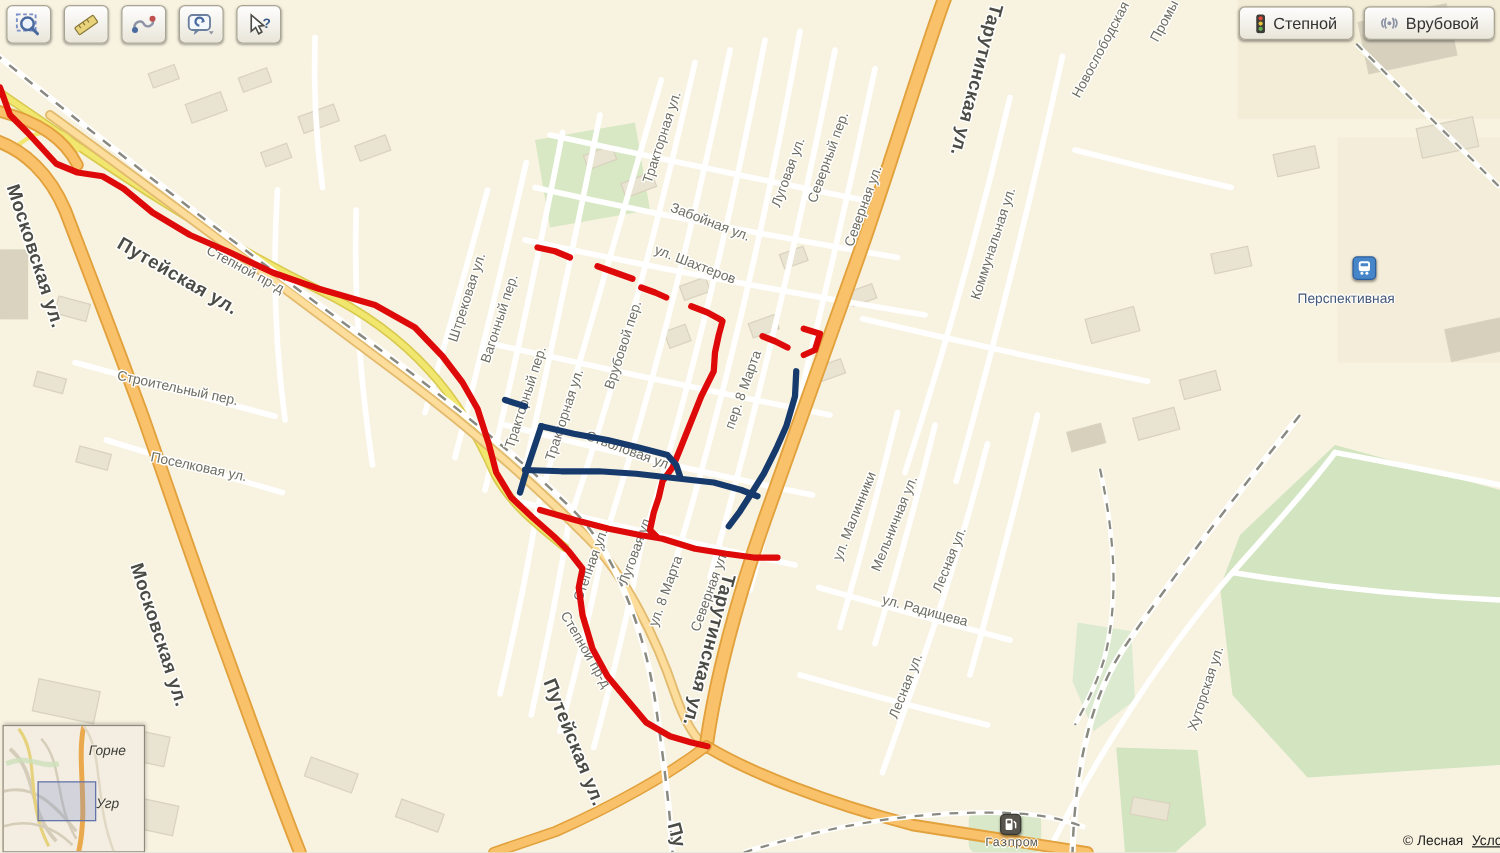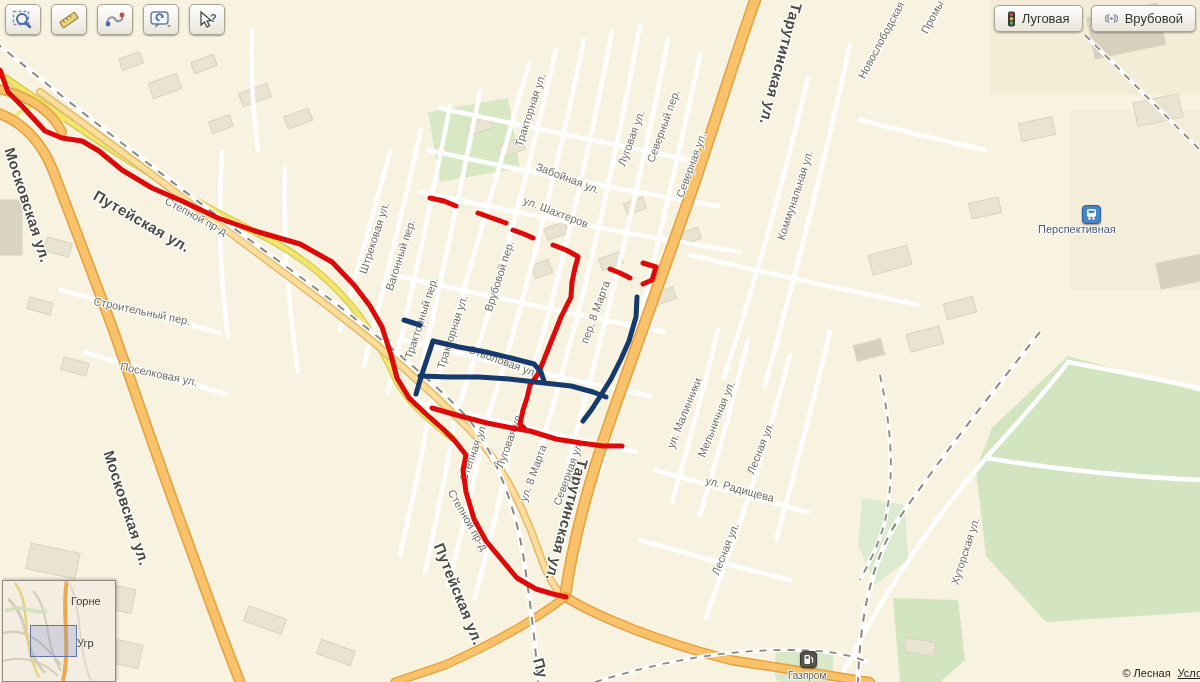--- a/index.html
+++ b/index.html
@@ -13,39 +13,39 @@
   .slabel{position:absolute;white-space:nowrap;color:#6e6e63;
     text-shadow:1px 0 0 #fff,-1px 0 0 #fff,0 1px 0 #fff,0 -1px 0 #fff,
                 1px 1px 0 #fff,-1px -1px 0 #fff,1px -1px 0 #fff,-1px 1px 0 #fff;}
   .slabel.major{color:#4c4c46;font-weight:bold;letter-spacing:.4px;}
   
   .poi{position:absolute;}
   .poi-icon{width:17px;height:17px;border-radius:4px;box-shadow:0 1px 2px rgba(0,0,0,.4);}
   .poi-label{position:absolute;white-space:nowrap;font-size:11px;
     text-shadow:1px 0 0 #fff,-1px 0 0 #fff,0 1px 0 #fff,0 -1px 0 #fff;}
   #station-poi .poi-icon{background:#4585c8;border:1px solid #2c5f9e;}
-  #station-poi .poi-label{color:#44597a;left:-44px;top:18px;}
+  #station-poi .poi-label{color:#44597a;left:-44px;top:28px;}
   #fuel-poi .poi-icon{background:#56544c;border:1px solid #3a3832;width:15px;height:15px;}
-  #fuel-poi .poi-label{color:#5a584e;font-size:10px;left:-12px;top:19px;}
+  #fuel-poi .poi-label{color:#5a584e;font-size:10px;left:-12px;top:19px;font-family:Liberation Mono, monospace;}
   
   #toolbar{position:absolute;left:5px;top:4px;display:flex;gap:10px;}
   .tool-btn{width:36px;height:31px;border:1px solid #a8a494;border-radius:5px;
     background:linear-gradient(#fefefe,#e9e5d9);box-shadow:0 1px 2px rgba(0,0,0,.35);
     display:flex;align-items:center;justify-content:center;cursor:pointer;padding:0;}
   
   #tr-buttons{position:absolute;right:4px;top:5px;display:flex;gap:8px;}
   .txt-btn{height:27px;border:1px solid #a8a494;border-radius:5px;
     background:linear-gradient(#fefefe,#e9e5d9);box-shadow:0 1px 2px rgba(0,0,0,.35);
     display:flex;align-items:center;gap:6px;padding:0 12px;font-size:13px;color:#333;
     font-family:"Liberation Sans",sans-serif;cursor:pointer;}
   
   #minimap{position:absolute;left:2px;top:580px;width:112px;height:100px;
     border:1px solid #8e897c;background:#f3eee1;box-shadow:1px -1px 3px rgba(0,0,0,.25);}
   #minimap .mm-label{position:absolute;font-size:11px;color:#3d3d38;
-    text-shadow:1px 0 0 #f3eee1,-1px 0 0 #f3eee1,0 1px 0 #f3eee1,0 -1px 0 #f3eee1;}
+    text-shadow:1px 0 0 #f3eee1,-1px 0 0 #f3eee1,0 1px 0 #f3eee1,0 -1px 0 #f3eee1;font-style:italic;}
   #mm-label-0{left:68px;top:14px;}
   #mm-label-1{left:74px;top:56px;}
   #mm-viewport{position:absolute;left:27px;top:44px;width:45px;height:30px;
     background:rgba(125,145,205,.28);border:1px solid #6474ab;cursor:move;}
   
   #attribution{position:absolute;right:-14px;bottom:3px;font-size:11px;color:#222;
     white-space:nowrap;text-shadow:1px 0 0 #f8f3e1,-1px 0 0 #f8f3e1,0 1px 0 #f8f3e1;}
   #attribution a{color:#222;text-decoration:underline;cursor:pointer;margin-left:7px;}
 </style>
 </head>
@@ -321,21 +321,21 @@
   <div id="tr-buttons">
     <button class="txt-btn">
       <span>
         <svg width="9" height="16" viewBox="0 0 9 16">
           <rect x="1" y="0.5" width="7" height="15" rx="2" fill="#3c3c38"></rect>
           <circle cx="4.5" cy="3.6" r="1.7" fill="#e04a3a"></circle>
           <circle cx="4.5" cy="7.8" r="1.7" fill="#e8c23a"></circle>
           <circle cx="4.5" cy="12" r="1.7" fill="#64b052"></circle>
         </svg>
       </span>
-      <span>Луговая</span>
+      <span>Степной</span>
     </button>
     <button class="txt-btn">
       <span>
         <svg width="15" height="15" viewBox="0 0 15 15">
           <path d="M3,4 C1,6 1,9 3,11 M5,3.2 C3.5,5.5 3.5,9.5 5,11.8" fill="none" stroke="#8c94a6" stroke-width="1.4"></path>
           <path d="M12,4 C14,6 14,9 12,11 M10,3.2 C11.5,5.5 11.5,9.5 10,11.8" fill="none" stroke="#8c94a6" stroke-width="1.4"></path>
           <circle cx="7.5" cy="7.5" r="1.6" fill="#8c94a6"></circle>
         </svg>
       </span>
       <span>Врубовой</span>

